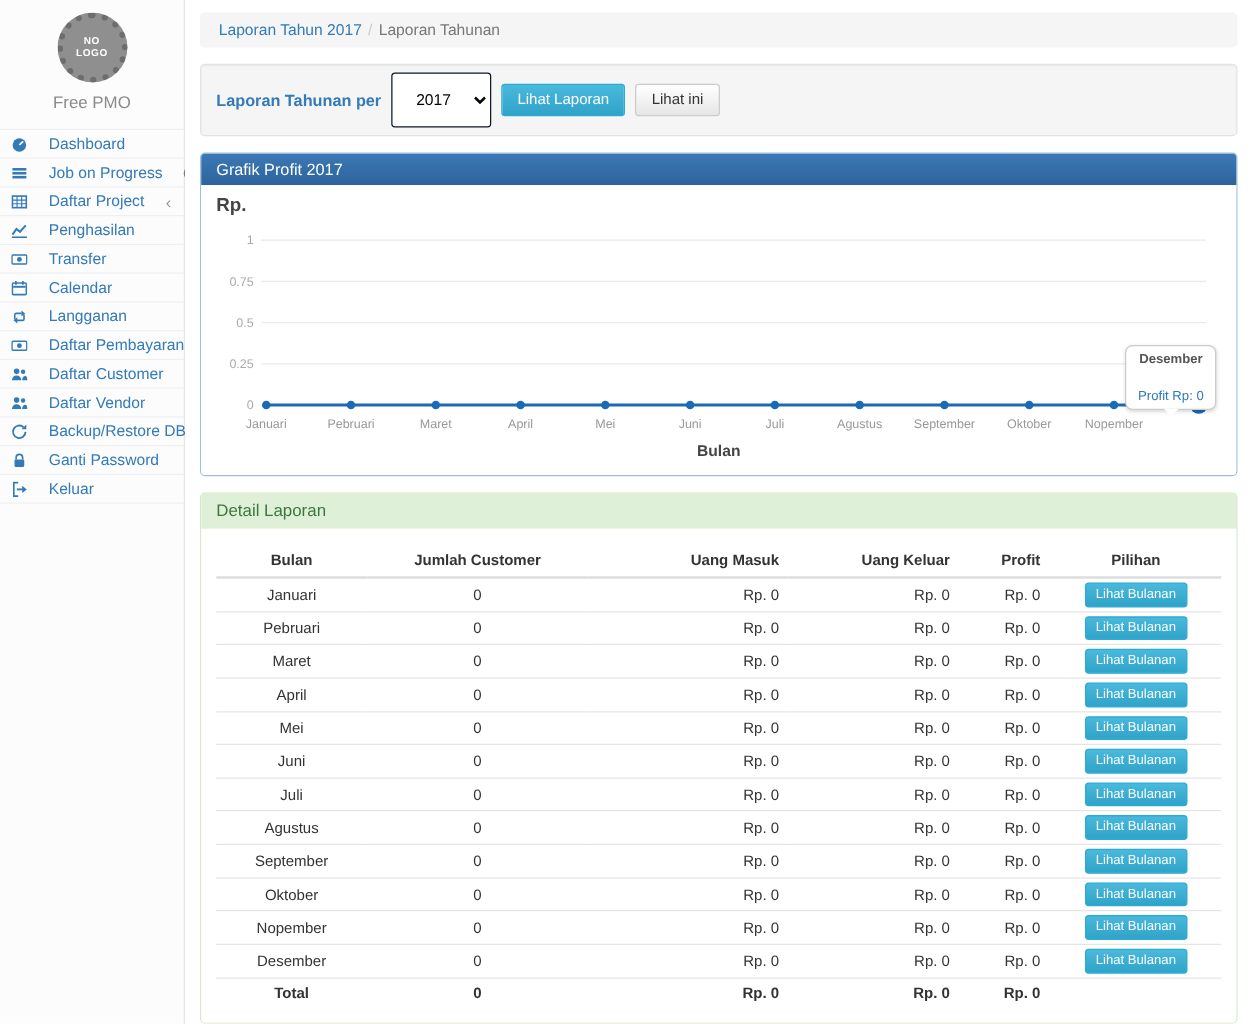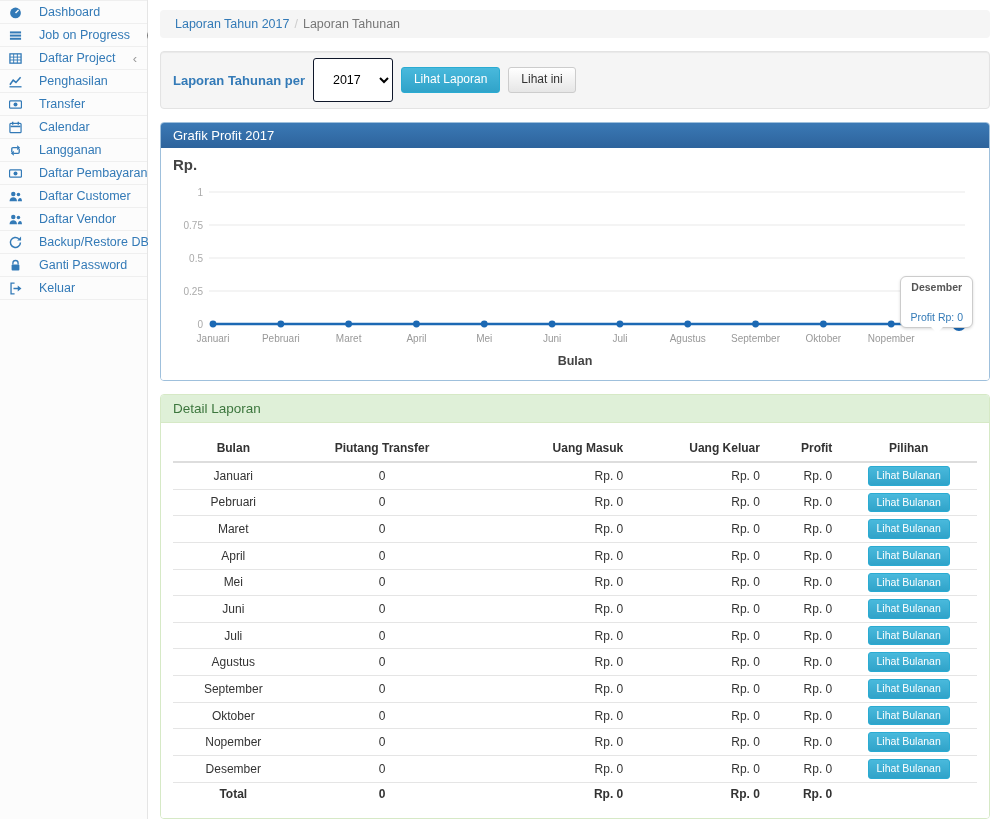--- a/index.html
+++ b/index.html
@@ -87,20 +87,25 @@
   
   .main-footer { background:#f2f2f2; border-top:1px solid #e7e7e7; padding:10px;
       text-align:center; font-size:12.5px; color:#444; }
 </style>
 </head>
 <body>
 
 <div class="app">
 
   <aside class="sidebar">
+    <div class="logo-area">
+      <div class="logo-circle">NO
+LOGO</div>
+      <div class="brand">Free PMO</div>
+    </div>
     <ul class="nav" id="sidebar-nav">
         <li>
           <a href="#">
             <span class="nav-icon">
               <svg viewBox="0 0 14 14" width="13" height="13">
                 <circle cx="7" cy="7.5" r="5.8" fill="#337ab7"></circle>
                 <line x1="7" y1="7.5" x2="10.3" y2="4.4" stroke="#fcfcfc" stroke-width="1.5"></line>
               </svg>
             </span>
             <span class="nav-label">Dashboard</span>
@@ -328,21 +333,21 @@
               <col style="width:15%">
                 <col style="width:22%">
                 <col style="width:20%">
               <col style="width:17%">
                 <col style="width:9%">
                 <col style="width:17%">
             </colgroup>
             <thead>
                 <tr id="table-head-row">
                   <th class="c">Bulan</th>
-                  <th class="c">Piutang Transfer</th>
+                  <th class="c">Jumlah Customer</th>
                   <th class="r">Uang Masuk</th>
                   <th class="r">Uang Keluar</th>
                   <th class="r">Profit</th>
                   <th class="c">Pilihan</th>
                 </tr>
               </thead>
             <tbody id="table-body">
                 <tr>
                   <td class="c">Januari</td>
                   <td class="c">0</td>

